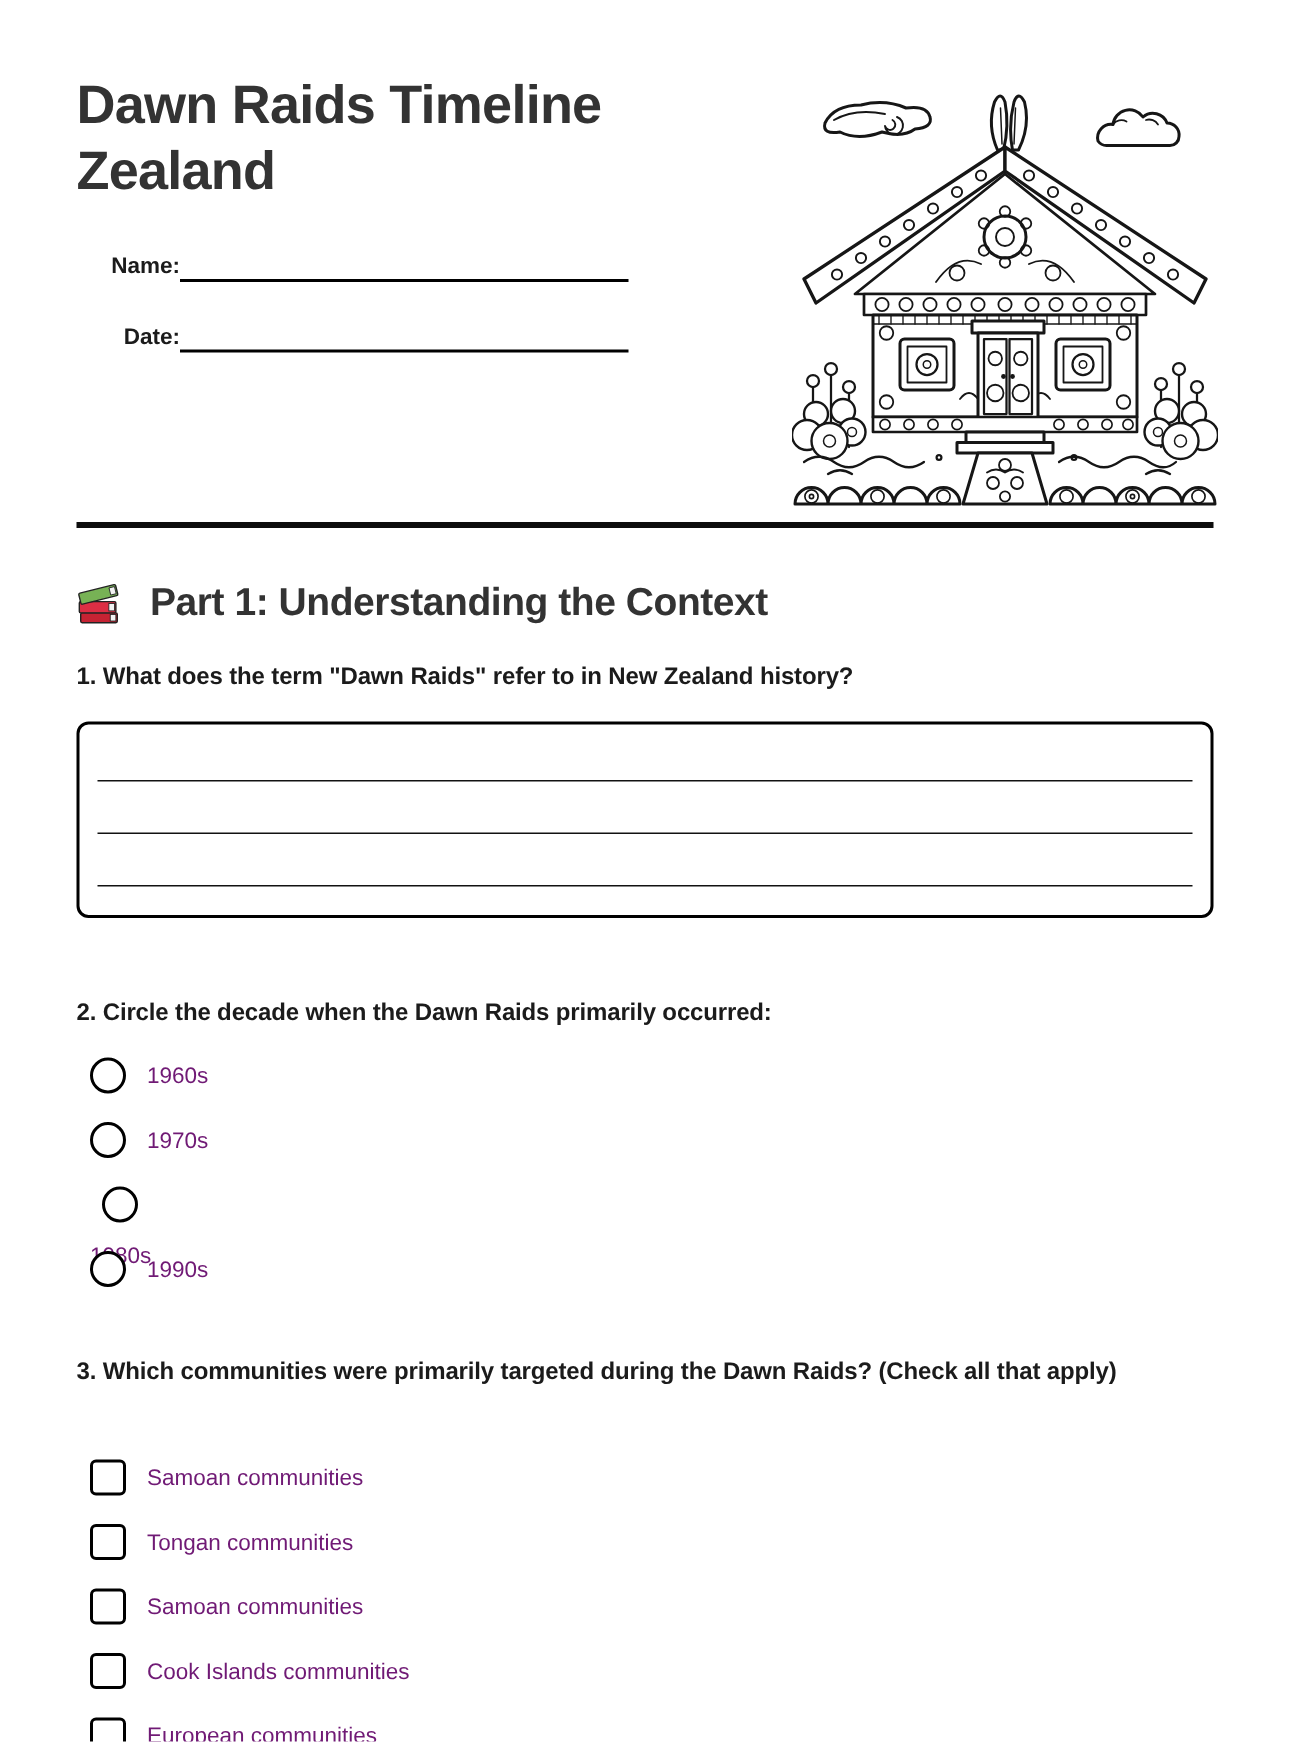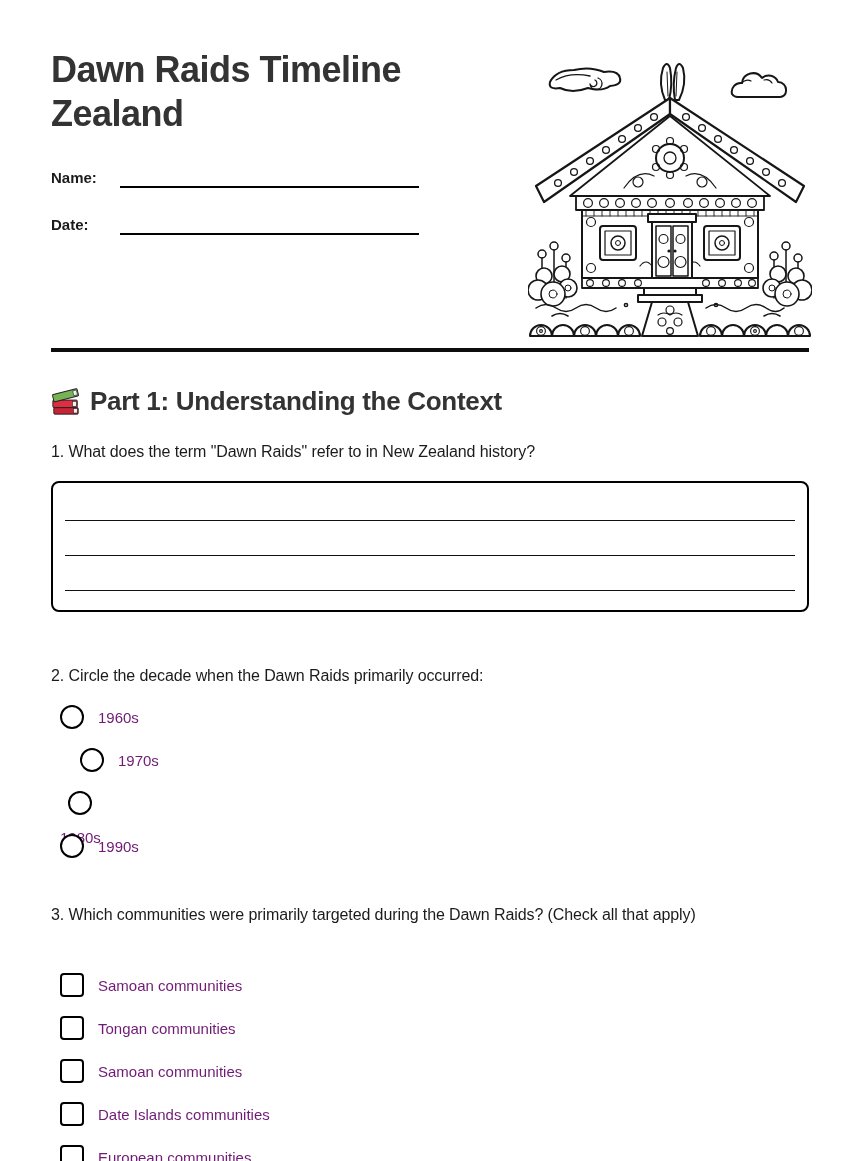--- a/index.html
+++ b/index.html
@@ -13,48 +13,48 @@
   }
   .abs { position:absolute; }
 
   .doc-title {
     left:51px; top:48px; width:485px;
     font-size:36px; line-height:44px; font-weight:bold;
     letter-spacing:-0.5px; color:#333;
   }
 
   .field-row {
-    left:51px; display:flex; align-items:flex-end;
+    left:51px; display:flex; align-items:flex-end;text-align:right;
   }
   .field-label {
     font-size:15px; font-weight:bold; color:#1b1b1b;
     width:69px; padding-bottom:2px;
   }
   .field-line {
     width:299px; height:22px;
     border-bottom:2px solid #000;
   }
 
   .illustration { left:528px; top:56px; width:284px; height:282px; }
 
   .divider {
     left:51px; top:348px; width:758px; height:4px; background:#0d0d0d;
   }
 
   .part-heading {
-    left:50px; top:386px; display:flex; gap:8px;
+    left:50px; top:386px; display:flex; align-items:center; gap:18px;
   }
   .part-heading .books { width:32px; height:30px; flex:0 0 auto; }
   .part-heading-text {
     font-size:26px; font-weight:bold; letter-spacing:-0.3px; color:#333;
   }
 
   .question {
     left:51px; width:758px;
-    font-size:16px; font-weight:normal; color:#1b1b1b; letter-spacing:-0.1px;
+    font-size:16px; font-weight:bold; color:#1b1b1b; letter-spacing:-0.1px;
   }
   .q1 { top:443px; }
   .q2 { top:638px;margin-top:29px; }
   .q3 { top:906px; }
 
   .answer-box {
     left:51px; top:481px; width:758px; height:131px;
     border:2px solid #000; border-radius:8px; background:#fff;
   }
   .answer-box .write-line {
@@ -323,21 +323,21 @@
   <div class="write-line wl-2"></div>
   <div class="write-line wl-3"></div>
 </div>
 
 <div class="abs question q2">2. Circle the decade when the Dawn Raids primarily occurred:</div>
 
 <div class="abs option-row" style="top:705px;">
   <span class="radio"></span>
   <span class="option-label">1960s</span>
 </div>
-<div class="abs option-row" style="top:748px;margin-left:20px;">
+<div class="abs option-row" style="top:748px;">
   <span class="radio"></span>
   <span class="option-label">1970s</span>
 </div>
 <div class="abs option-row" style="top:791px;flex-direction:column;">
   <span class="radio"></span>
   <span class="option-label">1980s</span>
 </div>
 <div class="abs option-row" style="top:834px;">
   <span class="radio"></span>
   <span class="option-label">1990s</span>
@@ -352,18 +352,18 @@
 <div class="abs option-row" style="top:1016px;align-items:center;">
   <span class="checkbox"></span>
   <span class="option-label">Tongan communities</span>
 </div>
 <div class="abs option-row" style="top:1059px;">
   <span class="checkbox"></span>
   <span class="option-label">Samoan communities</span>
 </div>
 <div class="abs option-row" style="top:1102px;">
   <span class="checkbox"></span>
-  <span class="option-label">Date Islands communities</span>
+  <span class="option-label">Cook Islands communities</span>
 </div>
 <div class="abs option-row" style="top:1145px;">
   <span class="checkbox"></span>
   <span class="option-label">European communities</span>
 </div>
 
 </body></html>

